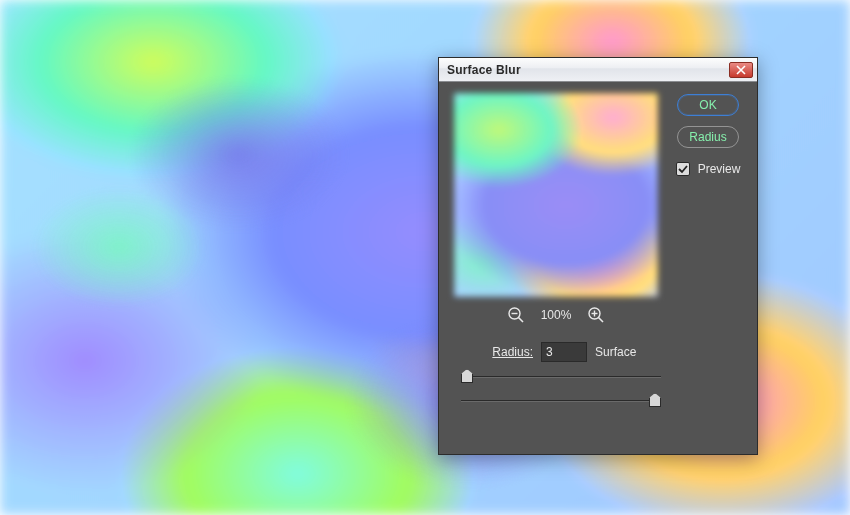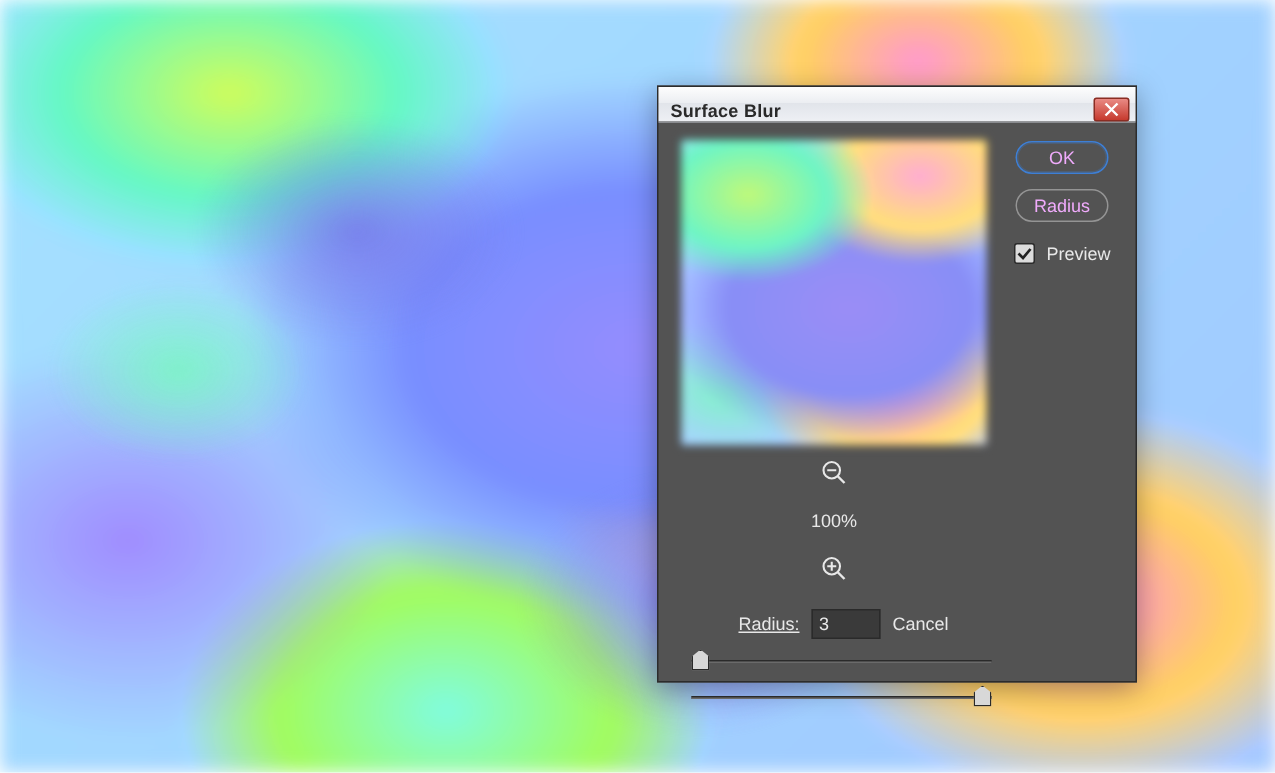--- a/index.html
+++ b/index.html
@@ -37,21 +37,21 @@
     background: #535353;
     border: 1px solid #2c2c2c;
     box-shadow: 0 4px 18px rgba(0,0,0,.35);
     color: #e8e8e8;
     font-size: 12px;
   }
   .titlebar {
     height: 24px;
     background: linear-gradient(to bottom, #fdfdfd, #eceef2 45%, #e1e4ea 46%, #eef0f4);
     border-bottom: 1px solid #8a8c90;
-    display: flex; align-items: flex-end; padding: 0 4px 0 8px;
+    display: flex; align-items: center; padding: 0 4px 0 8px;
     color: #2a2a2a;
   }
   .titlebar .title { font-weight: 600; letter-spacing: .2px; font-size: 12px; }
   .closebtn {
     margin-left: auto; width: 24px; height: 16px;
     background: linear-gradient(to bottom, #e98a84, #c63a2e);
     border: 1px solid #8a2d23; border-radius: 2px;
     display: flex; align-items: center; justify-content: center;
     color: #fff; cursor: pointer;
   }
@@ -71,35 +71,35 @@
       linear-gradient(140deg, #b8d6ff 0%, #b0c6ff 100%);
     filter: blur(3px) saturate(1.2);
   }
 
   .rightcol { position: absolute; right: 14px; top: 12px; width: 70px; display:flex; flex-direction:column; gap:10px; align-items:center; }
   .btn {
     width: 62px; height: 22px;
     background: #535353;
     border: 1px solid #949494;
     border-radius: 11px;
-    color: #f0abfc; font-size: 12px;
+    color: #86efac; font-size: 12px;
     display:flex; align-items:center; justify-content:center;
     cursor: pointer;
   }
   .btn.default { border-color: #3d7fd6; box-shadow: 0 0 0 1px rgba(61,127,214,.25) inset; }
   .checkrow { display:flex; align-items:center; gap:8px; margin-top:4px; }
   .checkbox {
     width: 14px; height: 14px;
     background: #dcdcdc; border: 1px solid #2a2a2a; border-radius:2px;
     display:flex; align-items:center; justify-content:center;
     cursor:pointer;
   }
   .checkbox svg { width:10px; height:10px; display:block; }
 
-  .zoomrow { width:206px; display:flex; align-items:center; justify-content:center; gap:16px; margin-top:8px; color:#e8e8e8;flex-direction:column; }
+  .zoomrow { width:206px; display:flex; align-items:center; justify-content:center; gap:16px; margin-top:8px; color:#e8e8e8; }
   .zoombtn { cursor:pointer; }
   .zoombtn svg { width:18px; height:18px; display:block; }
 
   .fieldrow { display:flex; align-items:center; gap:8px; margin-top:18px; }
   .fieldrow .lbl { width: 80px; text-align:right;text-decoration:underline; }
   .numin {
     width: 46px; height: 20px;
     background: #3a3a3a; border: 1px solid #2a2a2a;
     color: #e8e8e8; font-size:12px;
     padding: 0 4px;
@@ -174,21 +174,21 @@
               <line x1="7.5" y1="4.5" x2="7.5" y2="10.5" stroke="#e8e8e8" stroke-width="1.4"></line>
               <line x1="11.5" y1="11.5" x2="16" y2="16" stroke="#e8e8e8" stroke-width="1.6"></line>
             </svg>
         </span>
       </span>
     </div>
 
     <div class="fieldrow">
       <span class="lbl">Radius:</span>
       <input class="numin" value="3" style="">
-      <span class="unit">Cancel</span>
+      <span class="unit">Surface</span>
     </div>
     <div class="sliderwrap">
       <div class="track"></div>
       <div class="thumb" style="left:0px;"></div>
     </div>
 
     <div class="sliderwrap">
       <div class="track"></div>
       <div class="thumb" style="left:188px;"></div>
     </div>

